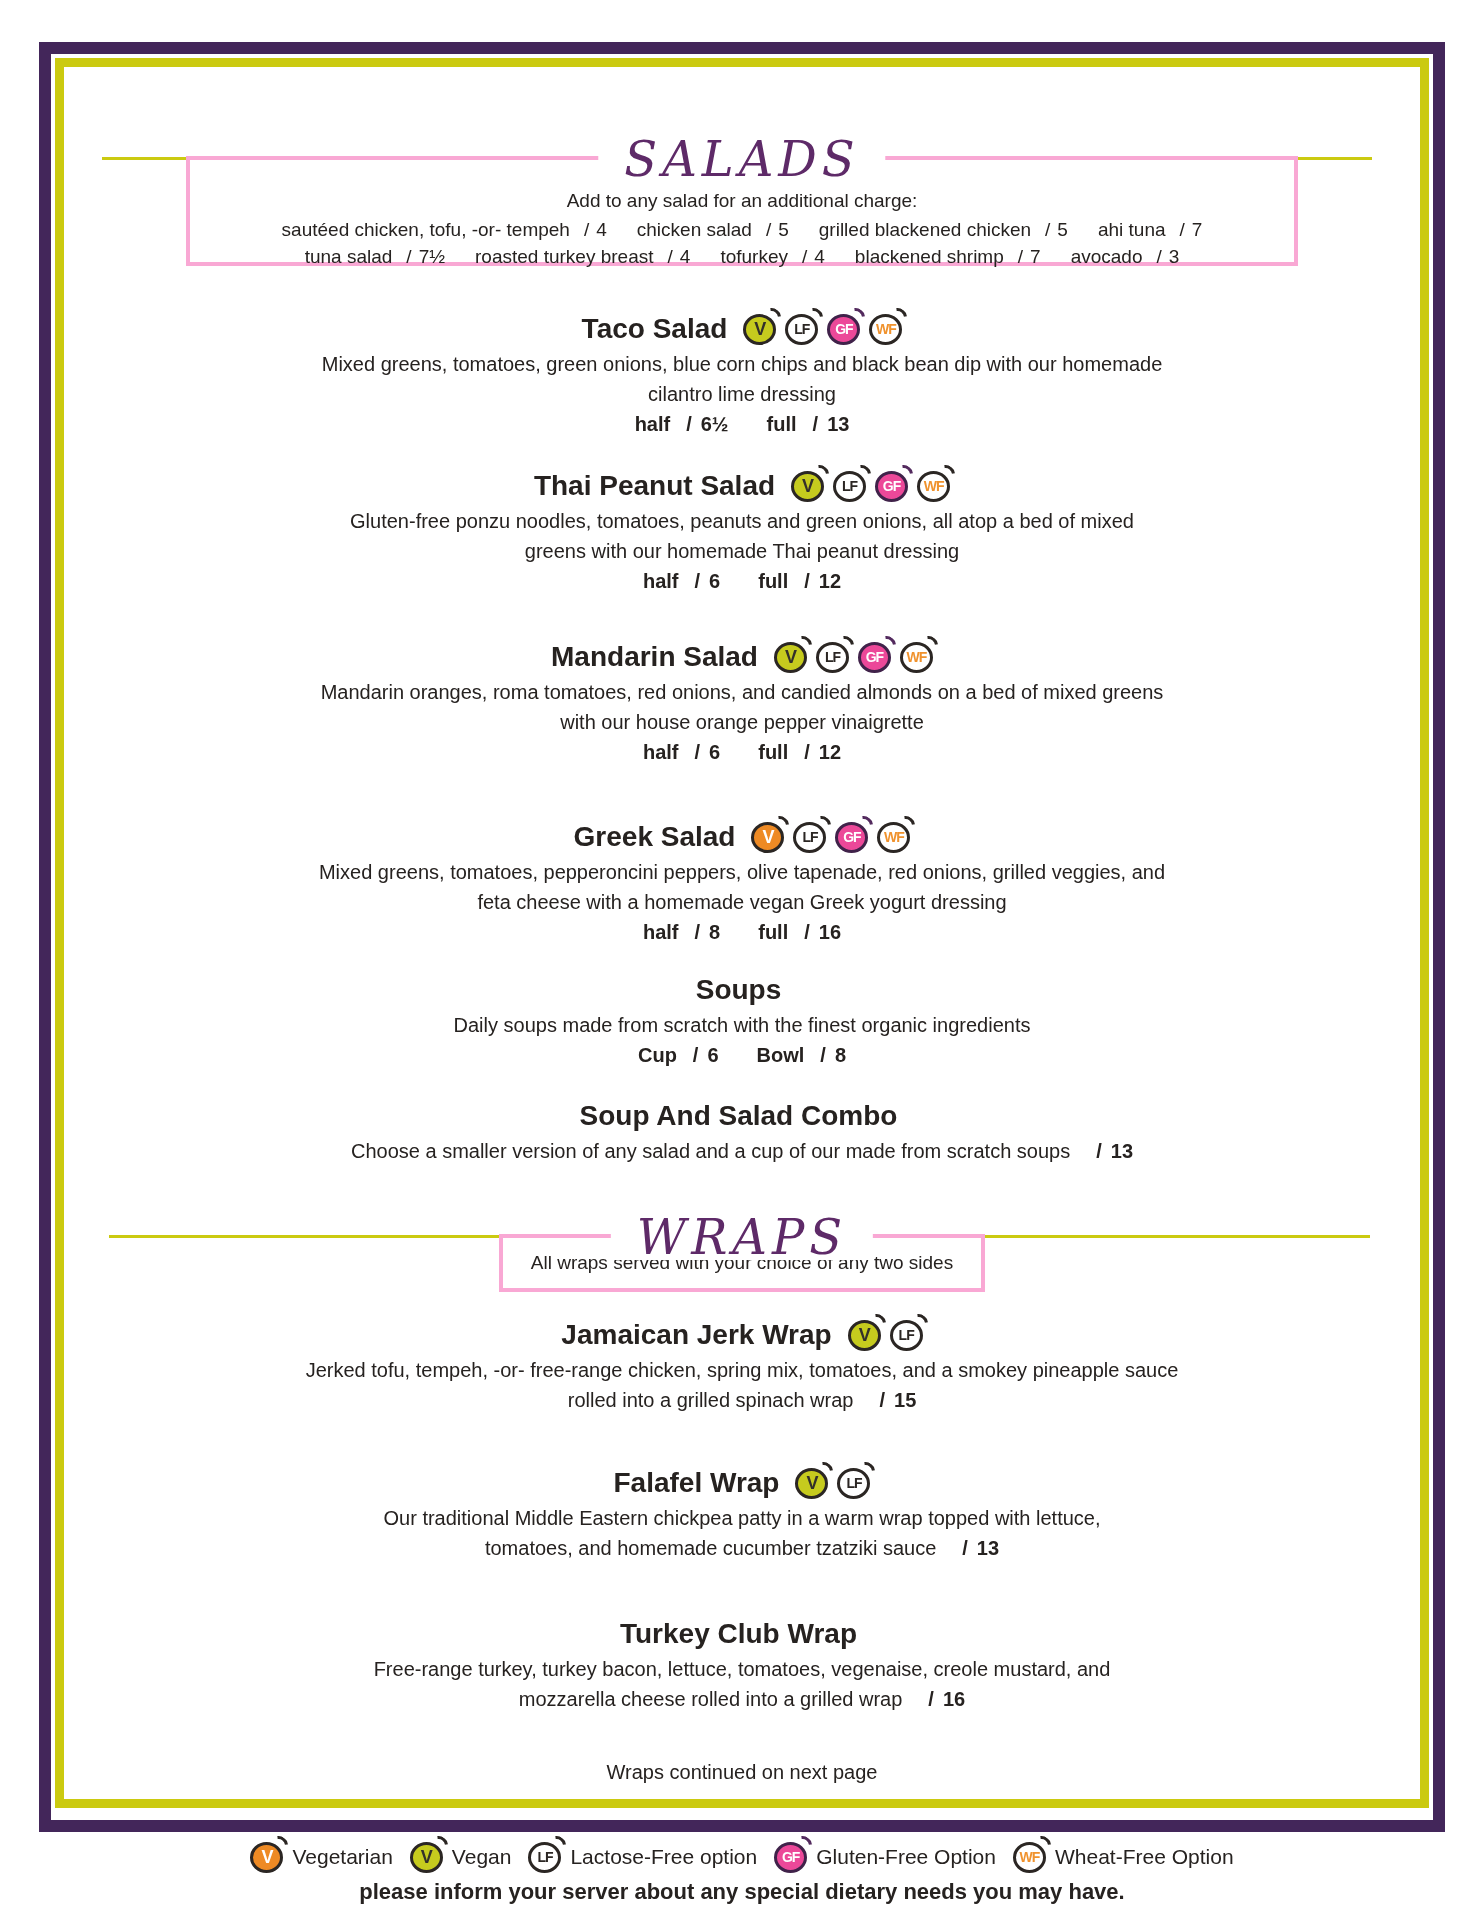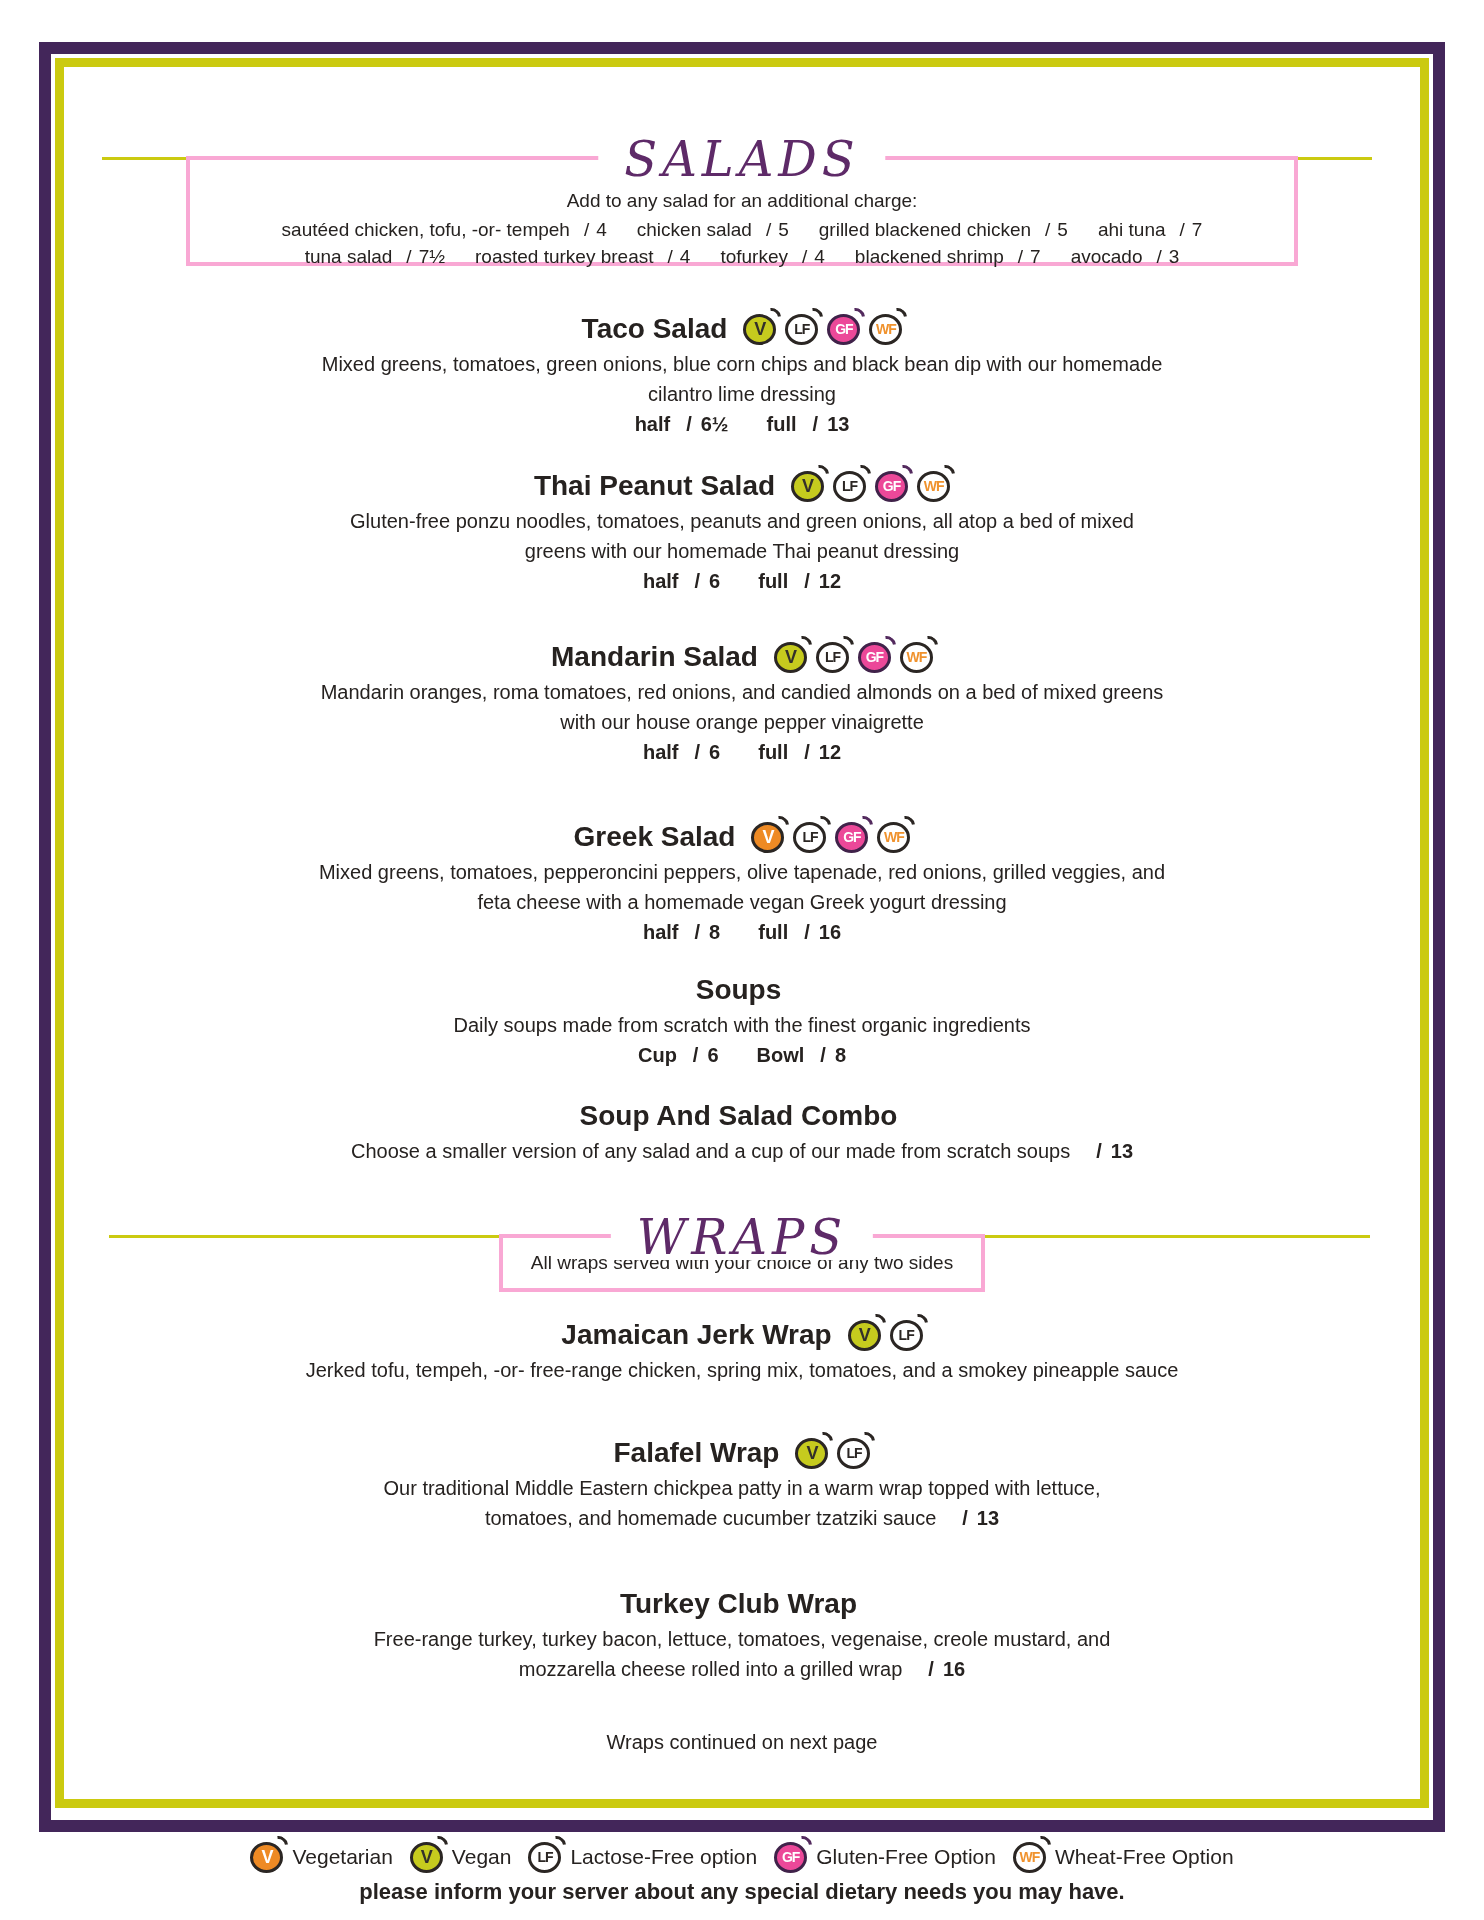--- a/index.html
+++ b/index.html
@@ -194,20 +194,21 @@
     </div>
 
     <div id="wraps-items">
         <div class="item">
           <div class="title-row">
             <span class="item-name">Jamaican Jerk Wrap</span>
             <span class="badge badge-vegan">V</span>
             <span class="badge badge-lf">LF</span>
           </div>
           <div class="desc-line">Jerked tofu, tempeh, -or- free-range chicken, spring mix, tomatoes, and a smokey pineapple sauce</div>
+          <div class="desc-line"><span>rolled into a grilled spinach wrap</span><span class="p-sep inline-sep">/</span><span class="p-val">15</span></div>
         </div>
         <div class="item">
           <div class="title-row">
             <span class="item-name">Falafel Wrap</span>
             <span class="badge badge-vegan">V</span>
             <span class="badge badge-lf">LF</span>
           </div>
           <div class="desc-line">Our traditional Middle Eastern chickpea patty in a warm wrap topped with lettuce,</div>
           <div class="desc-line"><span>tomatoes, and homemade cucumber tzatziki sauce</span><span class="p-sep inline-sep">/</span><span class="p-val">13</span></div>
         </div>

